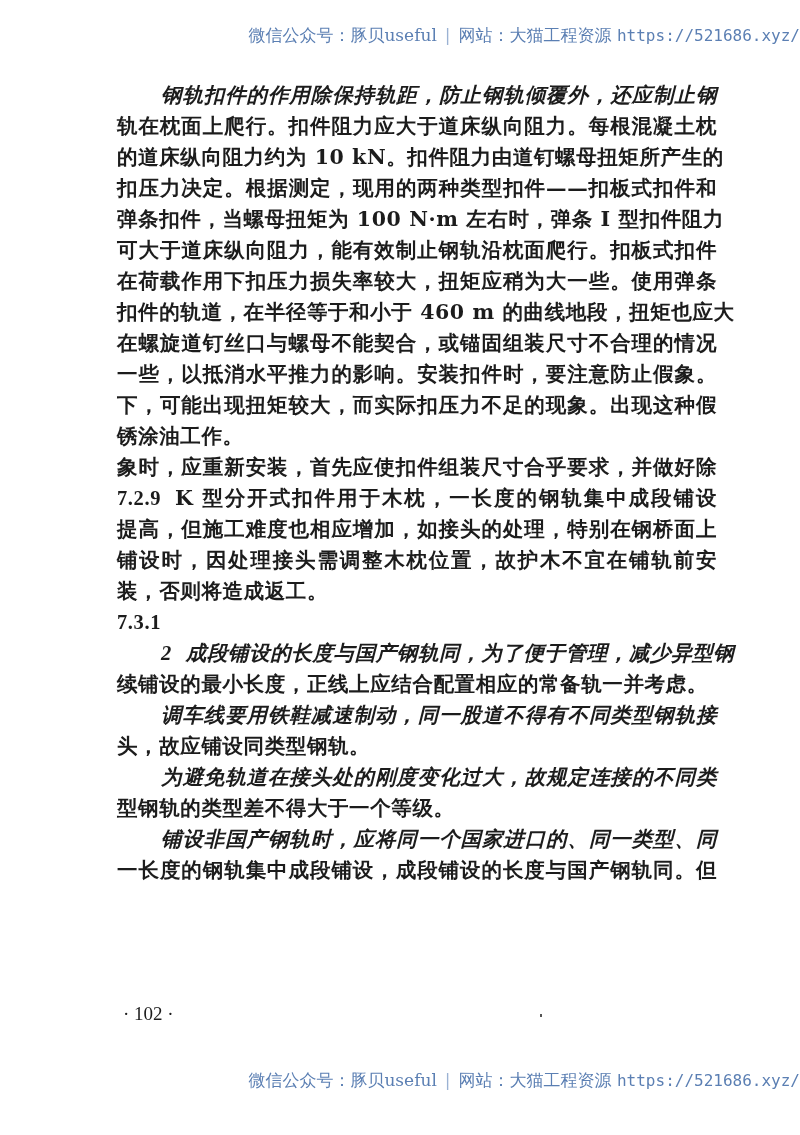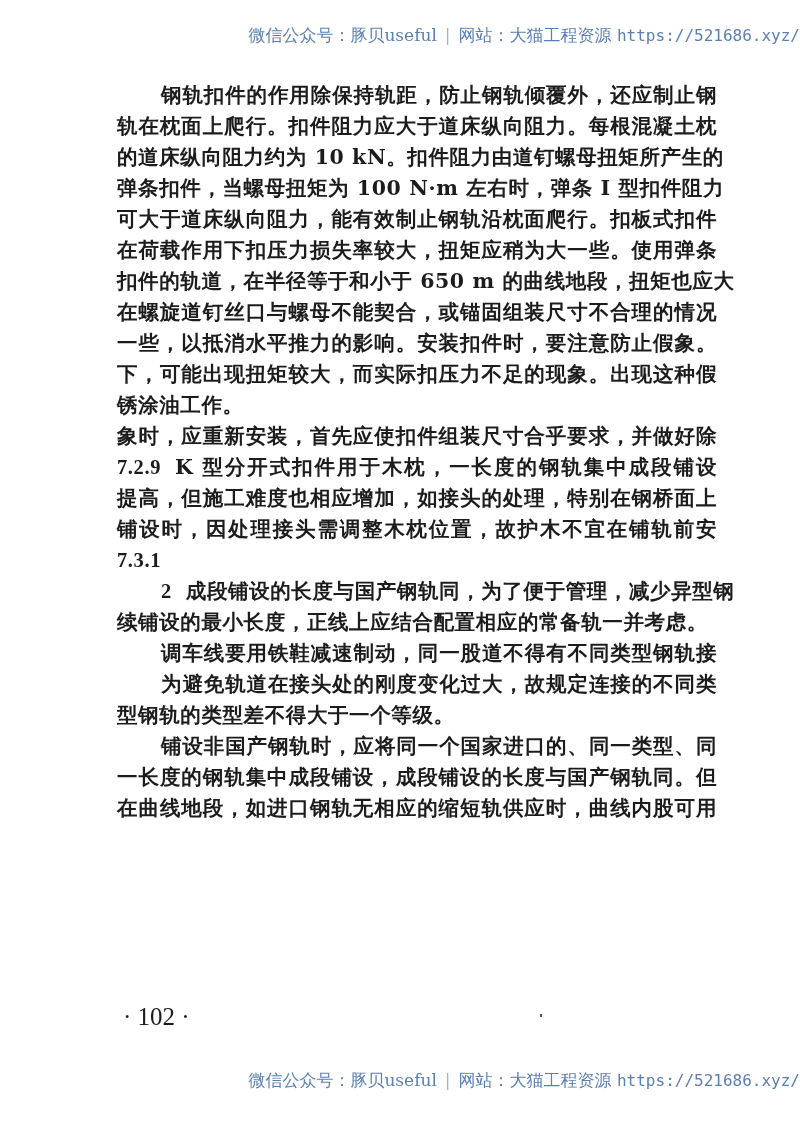--- a/index.html
+++ b/index.html
@@ -52,32 +52,33 @@
       letter-spacing: 0.6px;
       text-align: justify;
       text-align-last: justify;
       color: #1c1c1c;
     }
     .line.last {
       text-align-last: left;
     }
     .line.indent {
       padding-left: 44px;
+      font-style: italic;
     }
     .secnum {
       font-family: "Liberation Serif", "DejaVu Serif", serif;
       font-weight: bold;
       margin-right: 14px;
     }
     .pagenum {
       position: absolute;
       left: 123px;
       top: 1003px;
       font-family: "Liberation Serif", "DejaVu Serif", serif;
-      font-size: 25px;
+      font-size: 19px;
       color: #1c1c1c;
       text-align: right;
     }
     .dot-speck {
       position: absolute;
       width: 2px;
       height: 3px;
       background: #555;
     }
   </style>
@@ -87,59 +88,61 @@
 <div class="watermark top">
   <span>微信公众号：豚贝useful</span><span class="sep">|</span><span>网站：大猫工程资源</span> <span class="url">https://521686.xyz/</span>
 </div>
 
 <div class="page">
 
   <div>
     <div class="line indent">钢轨扣件的作用除保持轨距，防止钢轨倾覆外，还应制止钢</div>
     <div class="line">轨在枕面上爬行。扣件阻力应大于道床纵向阻力。每根混凝土枕</div>
     <div class="line">的道床纵向阻力约为 10 kN。扣件阻力由道钉螺母扭矩所产生的</div>
+    <div class="line">扣压力决定。根据测定，现用的两种类型扣件——扣板式扣件和</div>
     <div class="line">弹条扣件，当螺母扭矩为 100 N·m 左右时，弹条 I 型扣件阻力</div>
     <div class="line">可大于道床纵向阻力，能有效制止钢轨沿枕面爬行。扣板式扣件</div>
     <div class="line">在荷载作用下扣压力损失率较大，扭矩应稍为大一些。使用弹条</div>
-    <div class="line">扣件的轨道，在半径等于和小于 650 m 的曲线地段，扭矩也应大</div>
+    <div class="line">扣件的轨道，在半径等于和小于 460 m 的曲线地段，扭矩也应大</div>
     <div class="line">在螺旋道钉丝口与螺母不能契合，或锚固组装尺寸不合理的情况</div>
     <div class="line">一些，以抵消水平推力的影响。安装扣件时，要注意防止假象。</div>
     <div class="line">下，可能出现扭矩较大，而实际扣压力不足的现象。出现这种假</div>
     <div class="line last">锈涂油工作。</div>
     <div class="line">象时，应重新安装，首先应使扣件组装尺寸合乎要求，并做好除</div>
   </div>
 
   <div>
     <div class="line"><span class="secnum">7.2.9</span><span>K 型分开式扣件用于木枕，一长度的钢轨集中成段铺设</span></div>
     <div class="line">提高，但施工难度也相应增加，如接头的处理，特别在钢桥面上</div>
     <div class="line">铺设时，因处理接头需调整木枕位置，故护木不宜在铺轨前安</div>
+    <div class="line last">装，否则将造成返工。</div>
   </div>
 
   <div>
     <div class="line last"><span class="secnum">7.3.1</span></div>
   </div>
 
   <div>
     <div class="line indent"><span class="secnum">2</span><span>成段铺设的长度与国产钢轨同，为了便于管理，减少异型钢</span></div>
     <div class="line last">续铺设的最小长度，正线上应结合配置相应的常备轨一并考虑。</div>
   </div>
 
   <div>
     <div class="line indent">调车线要用铁鞋减速制动，同一股道不得有不同类型钢轨接</div>
+    <div class="line last">头，故应铺设同类型钢轨。</div>
   </div>
 
   <div>
     <div class="line indent">为避免轨道在接头处的刚度变化过大，故规定连接的不同类</div>
     <div class="line last">型钢轨的类型差不得大于一个等级。</div>
   </div>
 
   <div>
     <div class="line indent">铺设非国产钢轨时，应将同一个国家进口的、同一类型、同</div>
     <div class="line">一长度的钢轨集中成段铺设，成段铺设的长度与国产钢轨同。但</div>
-    <div class="line">在曲线地段，如进口钢轨无相应的缩短轨供应时，曲线内股可用</div>
   </div>
 </div>
 
 <div class="pagenum">· 102 ·</div>
 <div class="dot-speck" style="left:540px; top:1014px;"></div>
 
 <div class="watermark bottom">
   <span>微信公众号：豚贝useful</span><span class="sep">|</span><span>网站：大猫工程资源</span> <span class="url">https://521686.xyz/</span>
 </div>
 

